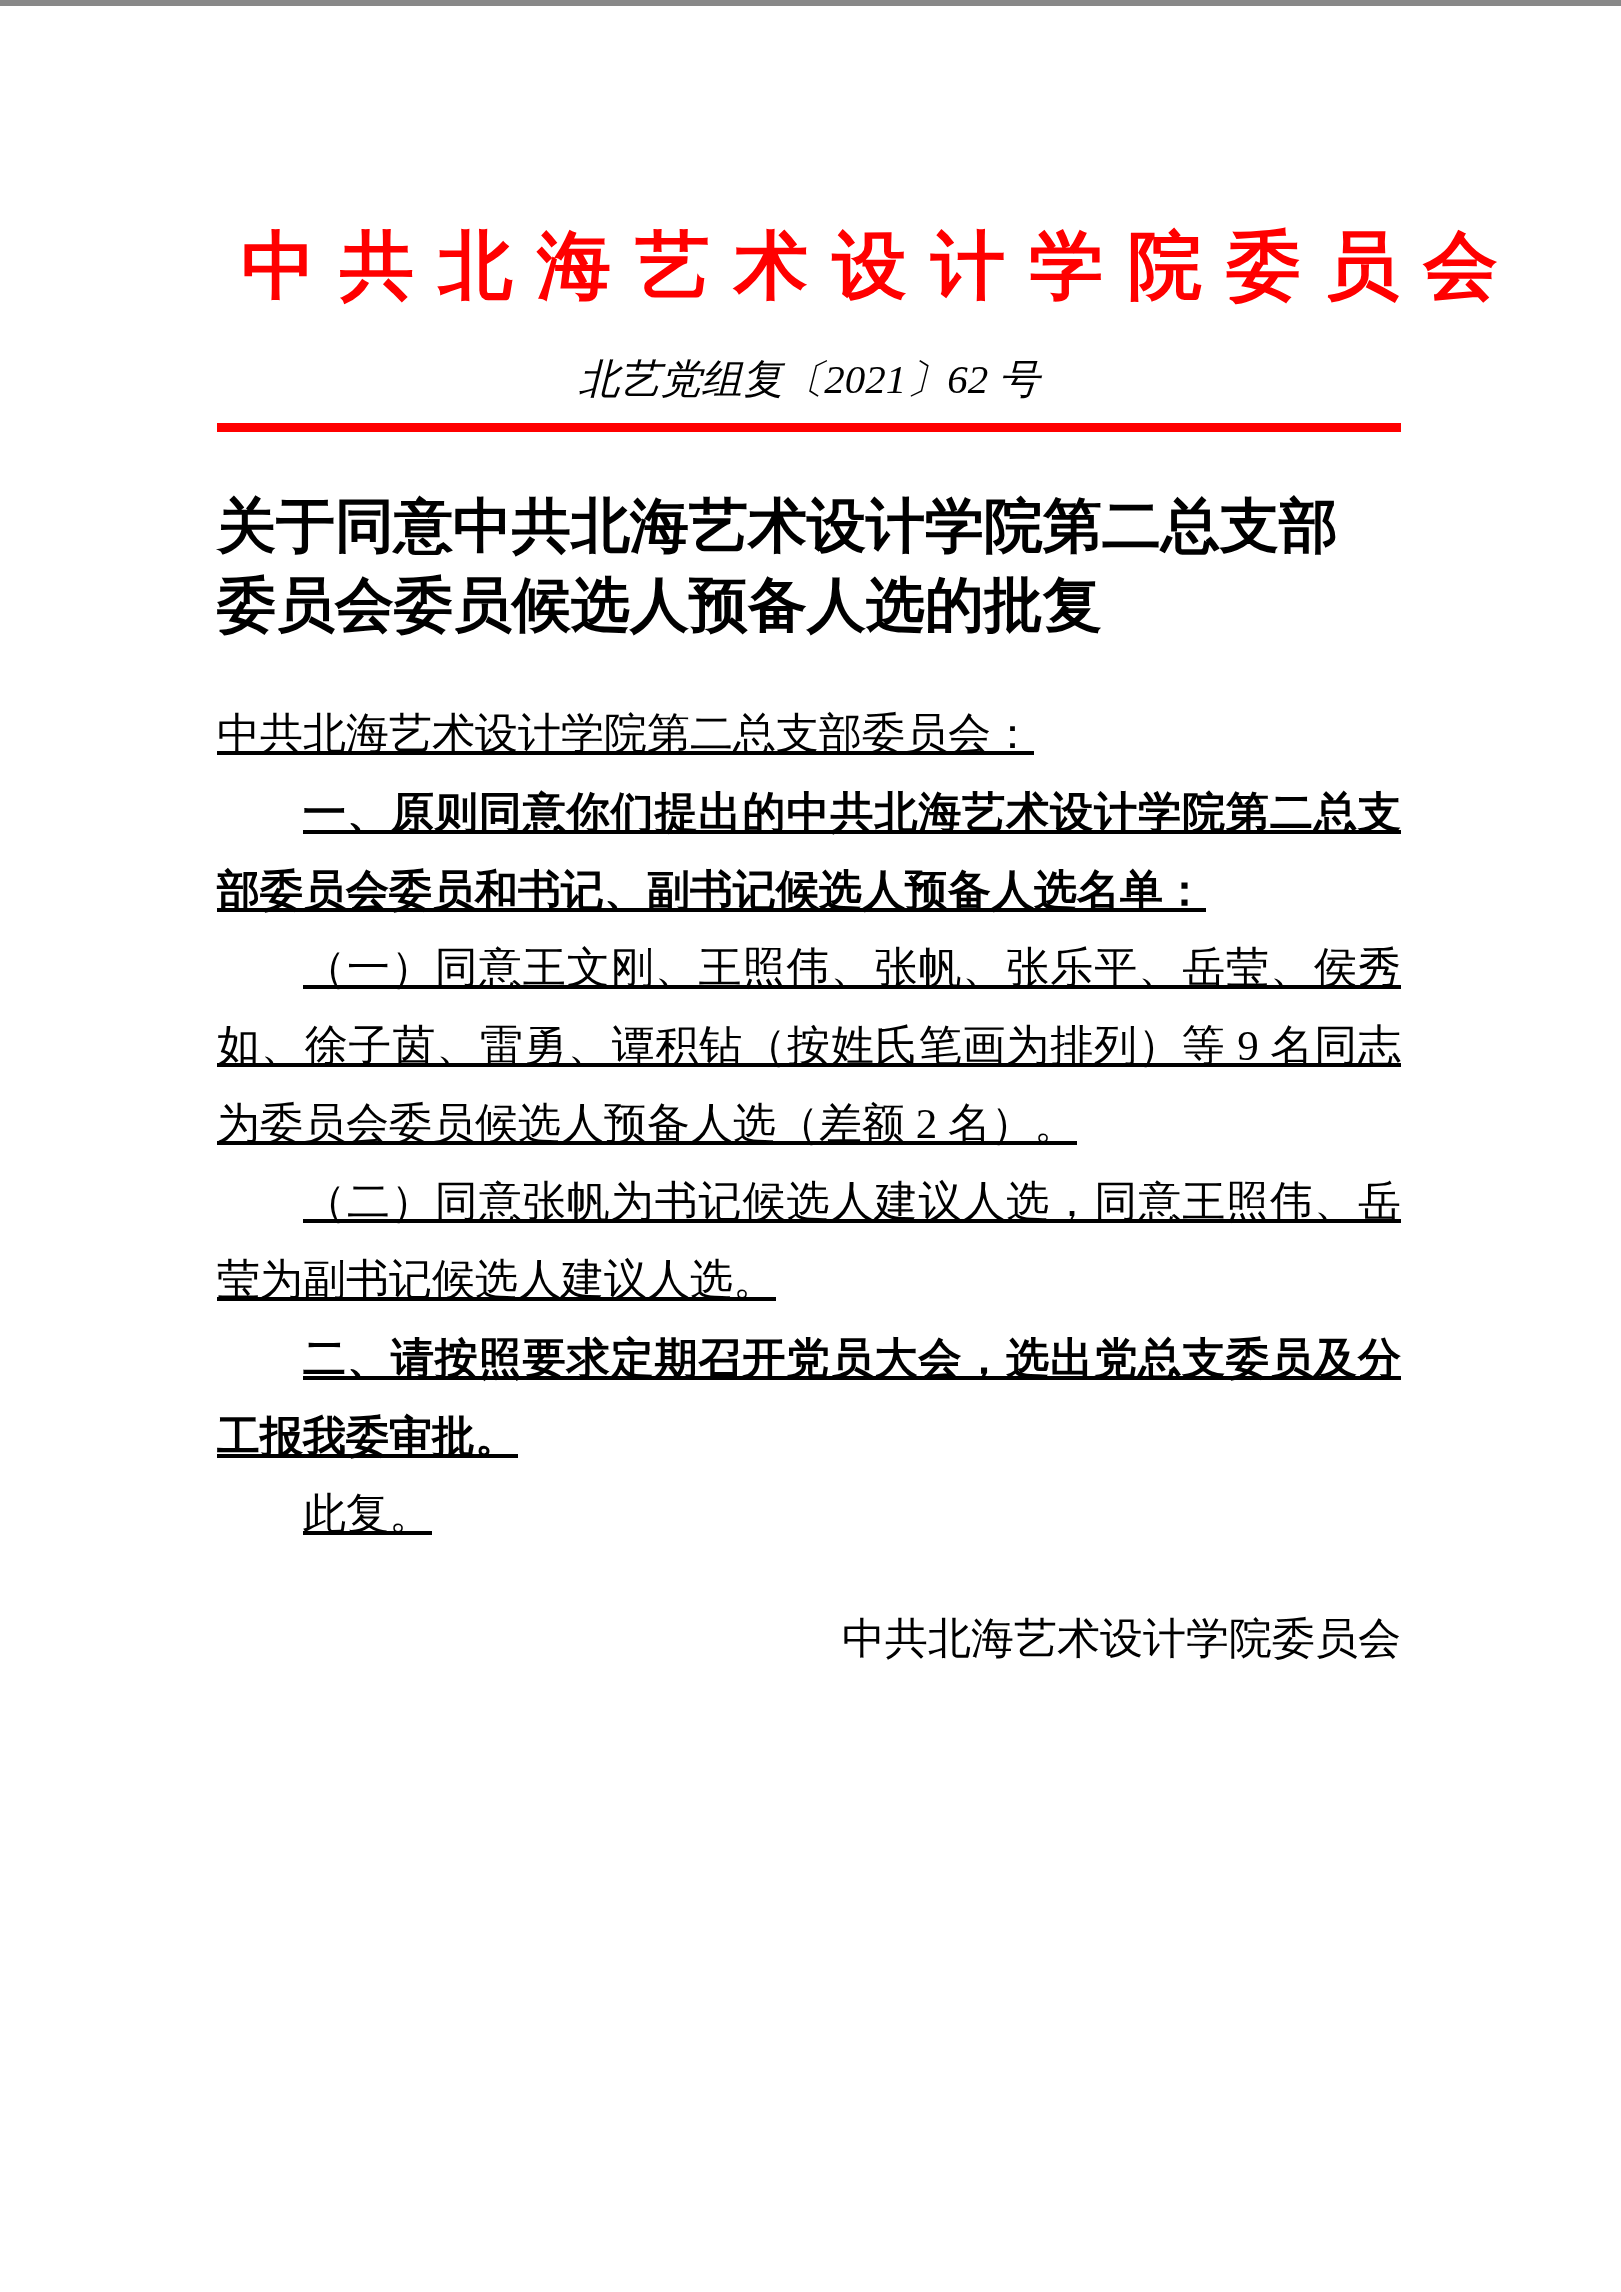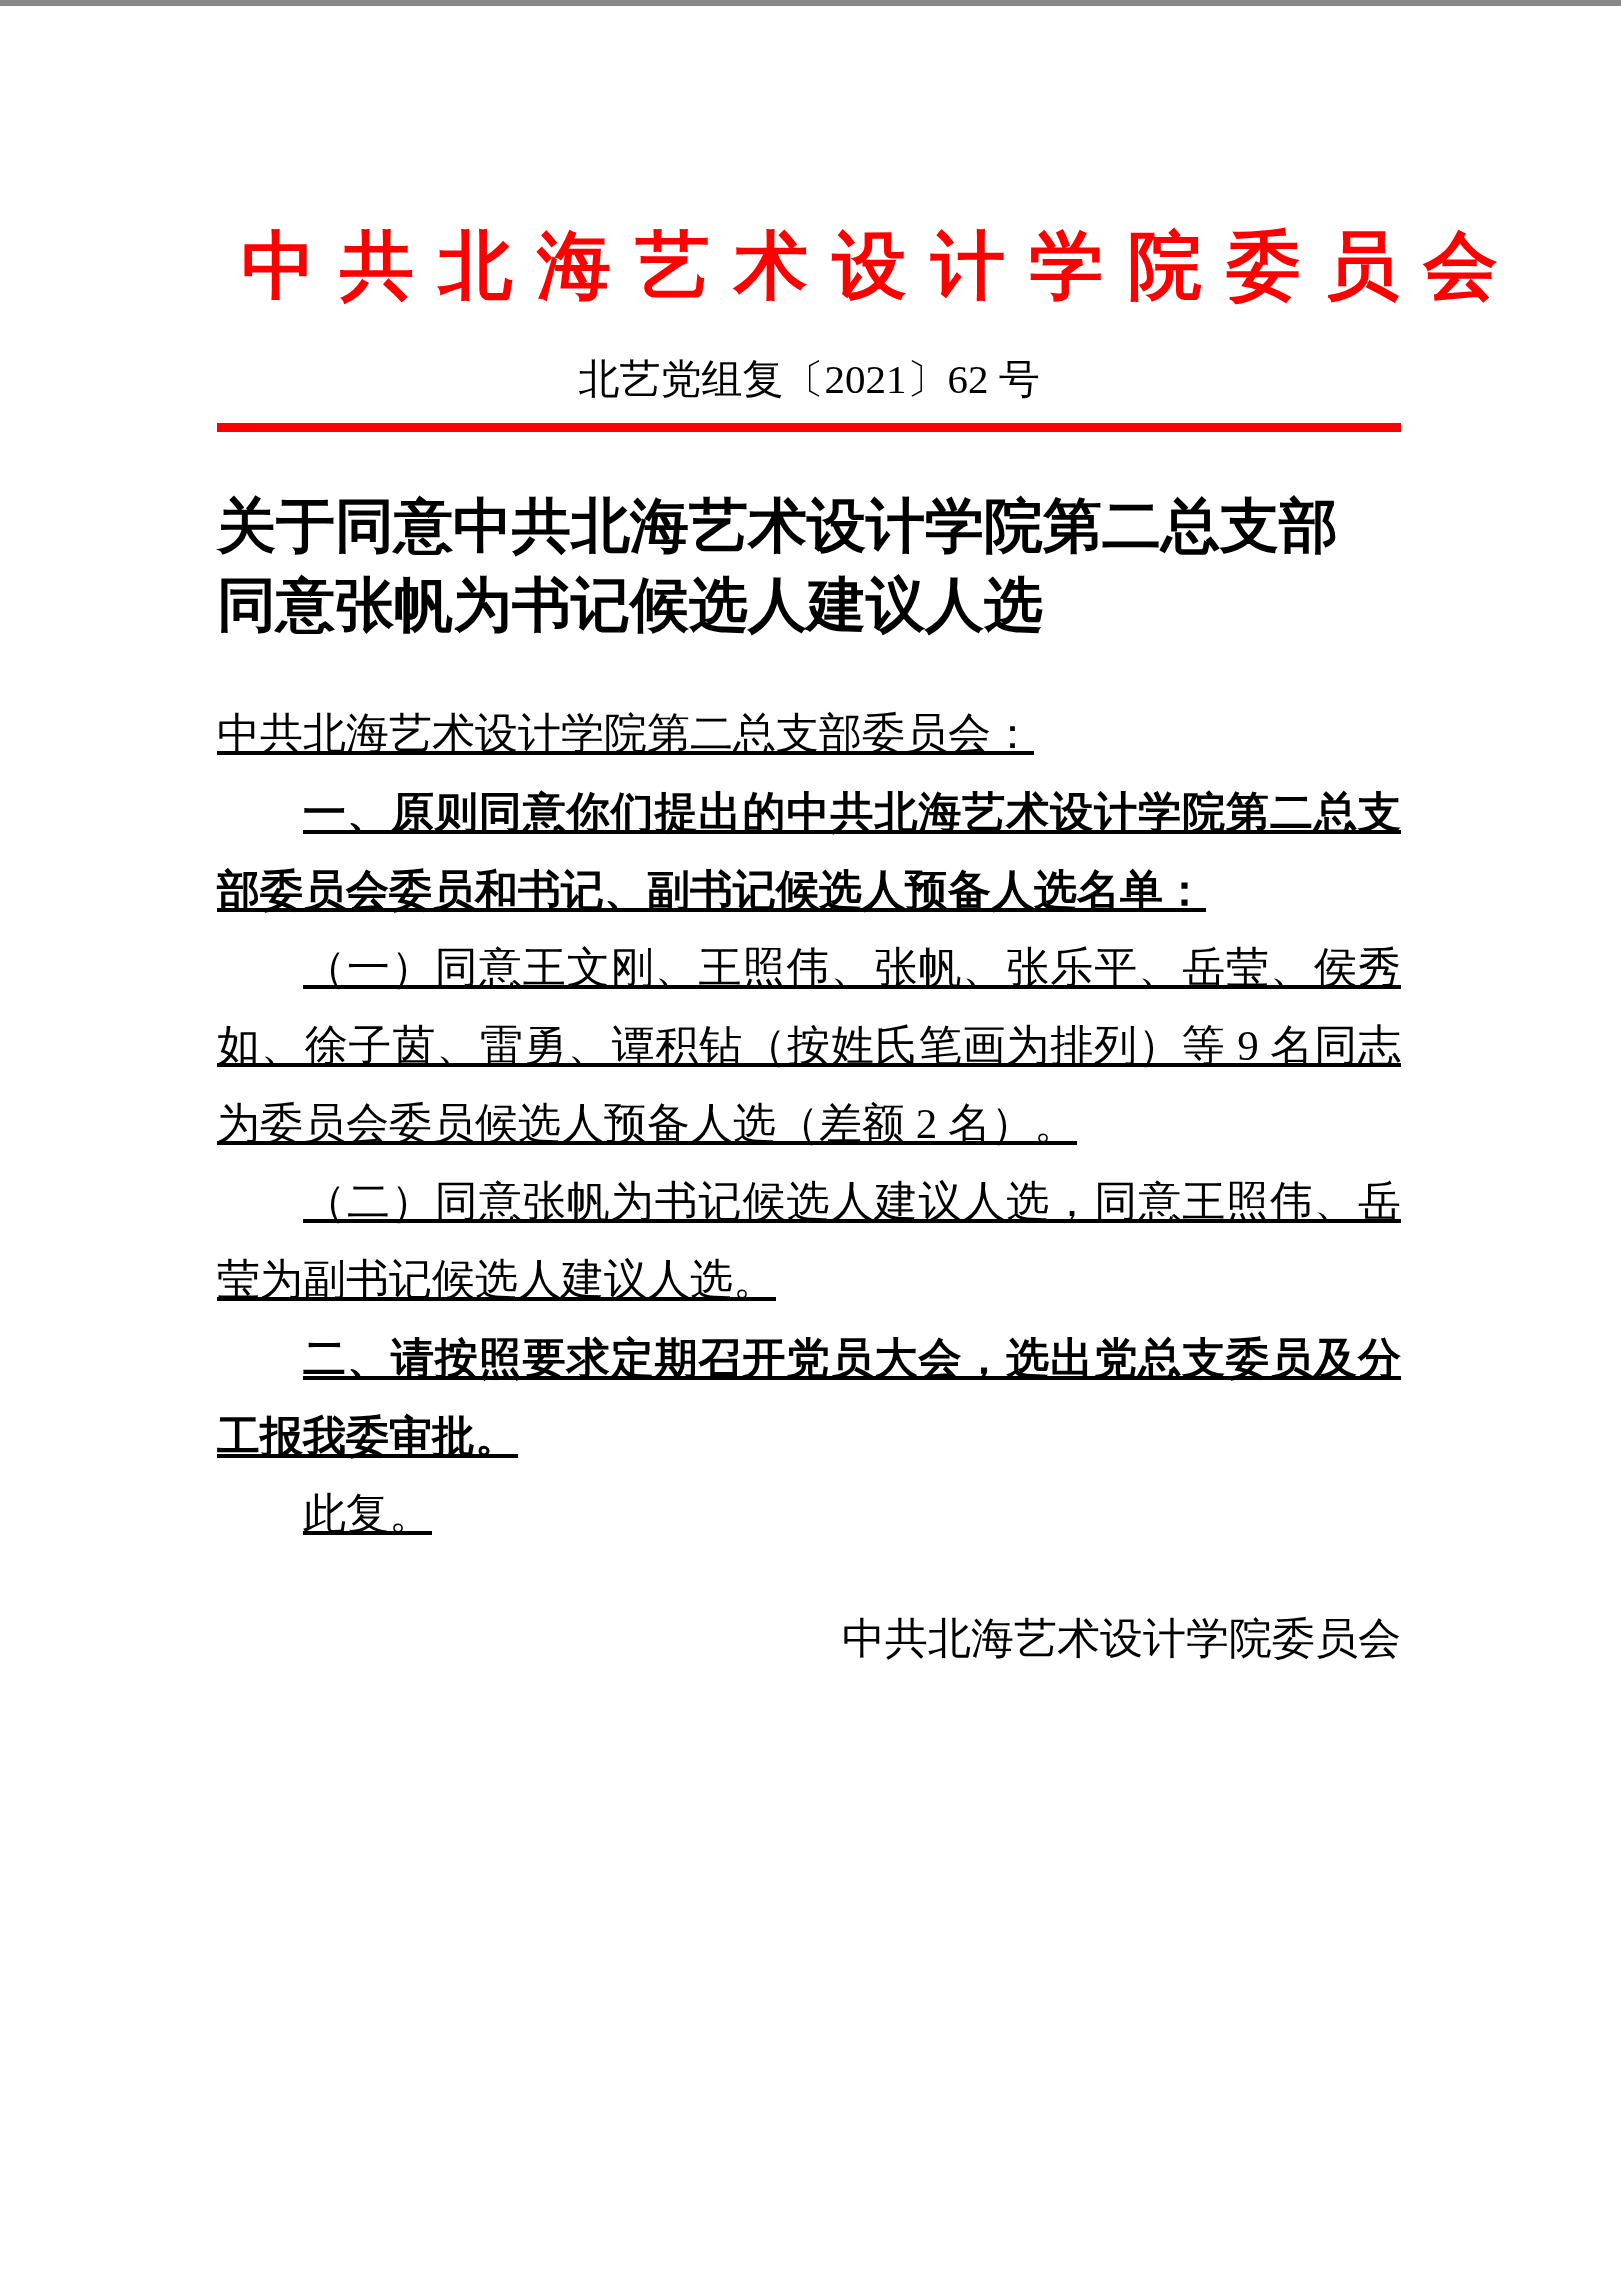--- a/index.html
+++ b/index.html
@@ -9,21 +9,21 @@
     font-family:"Liberation Serif","DejaVu Serif",serif;
   }
   .content{position:absolute;left:217px;top:0;width:1184px;}
   .org-name{
     margin-top:223px;font-size:74px;line-height:74px;font-weight:bold;
     color:#ff0000;text-align:center;letter-spacing:24.5px;text-indent:24.5px;
     white-space:nowrap;
     font-family:"Liberation Serif","DejaVu Serif",serif;
   }
   .doc-number{
-    margin-top:56px;font-size:41px;line-height:41px;text-align:center;
+    margin-top:56px;font-size:41px;line-height:41px;text-align:center;font-style:italic;
   }
   .red-rule{margin-top:22.5px;height:9.8px;background:#ff0000;}
   .doc-title{
     margin-top:55px;font-size:59px;line-height:79px;font-weight:bold;
     text-align:left;
     font-family:"Liberation Serif","DejaVu Serif",serif;
   }
   .body-text{
     margin-top:50px;font-size:43px;line-height:78px;
     text-align:justify;
@@ -47,21 +47,21 @@
   <div class="content">
 
     <div class="org-name">中共北海艺术设计学院委员会</div>
 
     <div class="doc-number">北艺党组复〔2021〕62 号</div>
 
     <div class="red-rule"></div>
 
     <div class="doc-title">
       <div>关于同意中共北海艺术设计学院第二总支部</div>
-      <div>同意张帆为书记候选人建议人选</div>
+      <div>委员会委员候选人预备人选的批复</div>
     </div>
 
     <div class="body-text">
       <p class="salutation">中共北海艺术设计学院第二总支部委员会：</p>
       <p class="para bold">一、原则同意你们提出的中共北海艺术设计学院第二总支部委员会委员和书记、副书记候选人预备人选名单：</p>
       <p class="para">（一）同意王文刚、王照伟、张帆、张乐平、岳莹、侯秀如、徐子茵、雷勇、谭积钻（按姓氏笔画为排列）等 9 名同志为委员会委员候选人预备人选（差额 2 名）。</p>
       <p class="para">（二）同意张帆为书记候选人建议人选，同意王照伟、岳莹为副书记候选人建议人选。</p>
       <p class="para bold">二、请按照要求定期召开党员大会，选出党总支委员及分工报我委审批。</p>
       <p class="para">此复。</p>
     </div>

